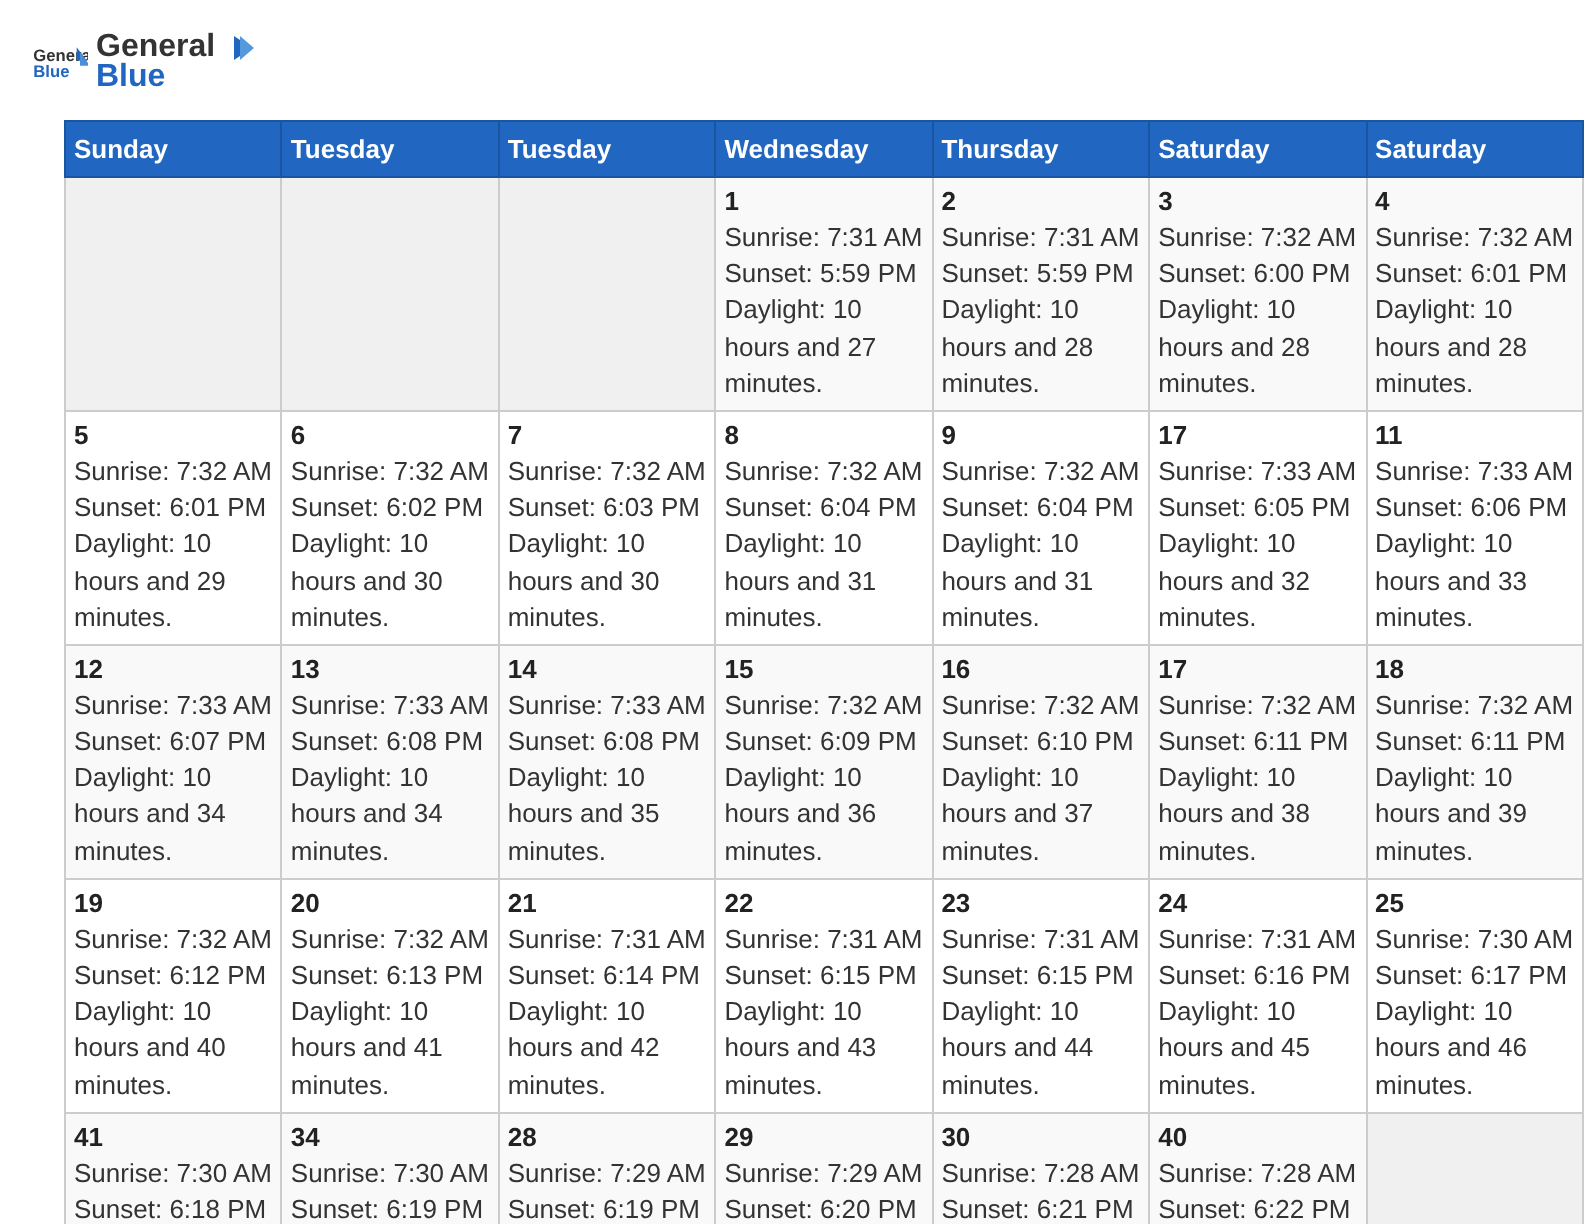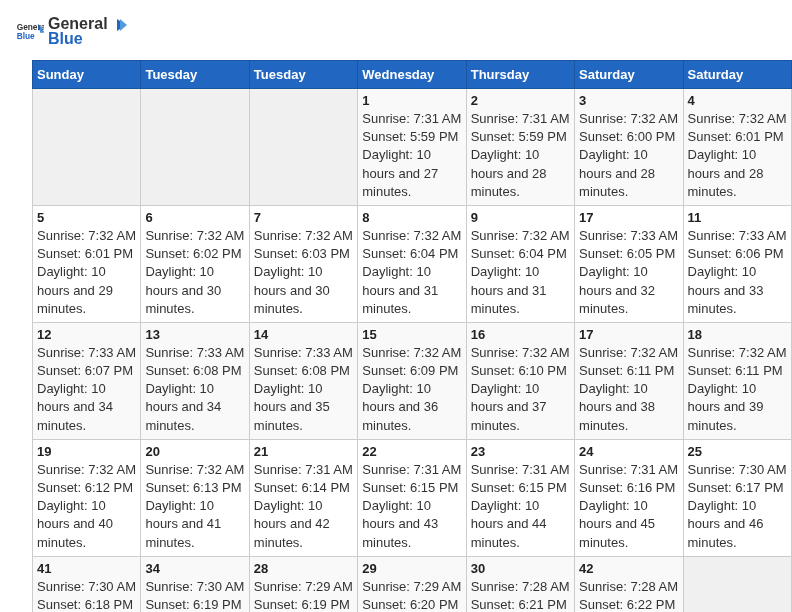--- a/index.html
+++ b/index.html
@@ -246,19 +246,19 @@
         </td>
         <td>
           <div class="day-number">29</div>
           <div class="day-info">Sunrise: 7:29 AM<br>Sunset: 6:20 PM<br>Daylight: 10 hours and 51 minutes.</div>
         </td>
         <td>
           <div class="day-number">30</div>
           <div class="day-info">Sunrise: 7:28 AM<br>Sunset: 6:21 PM<br>Daylight: 10 hours and 52 minutes.</div>
         </td>
         <td>
-          <div class="day-number">42</div>
+          <div class="day-number">40</div>
           <div class="day-info">Sunrise: 7:28 AM<br>Sunset: 6:22 PM<br>Daylight: 10 hours and 53 minutes.</div>
         </td>
         <td class="empty-cell"></td>
       </tr>
     </tbody>
 </table>
 
 </body></html>

